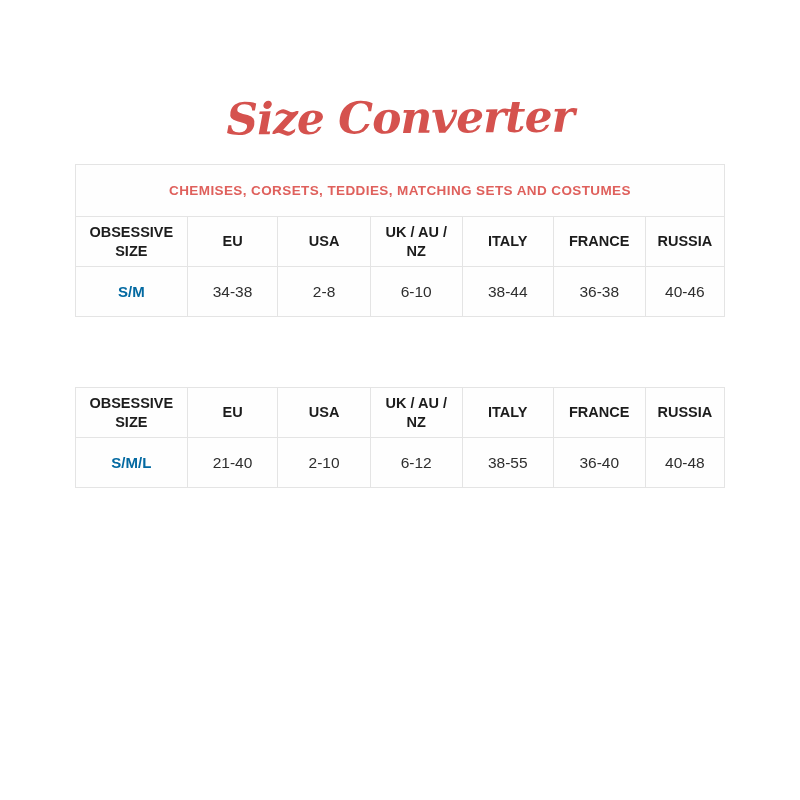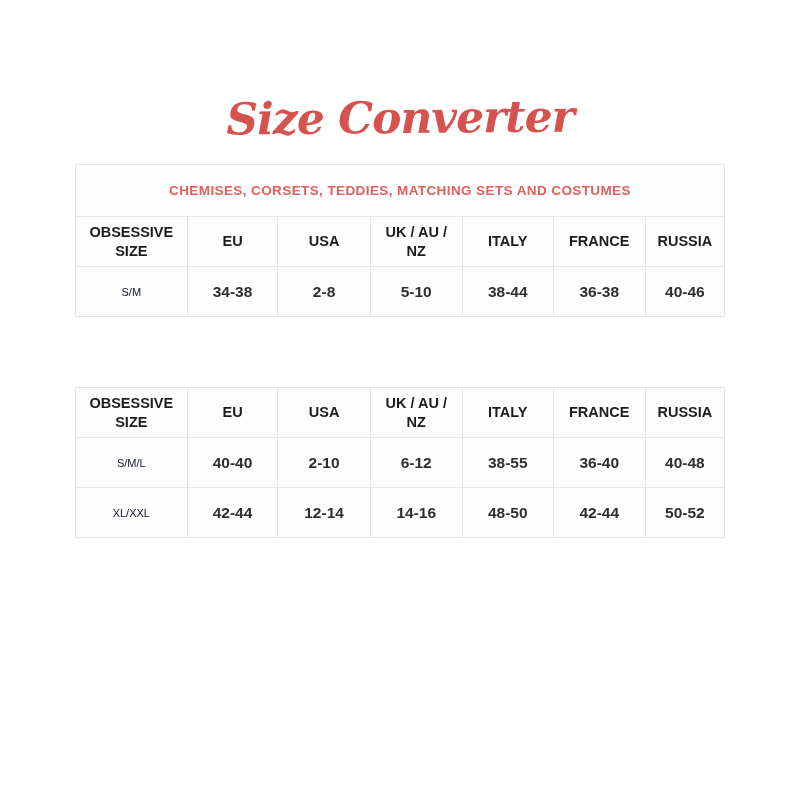--- a/index.html
+++ b/index.html
@@ -53,28 +53,28 @@
   }
 
   .col-head {
     font-weight: bold;
     font-size: 14.5px;
     color: #1c1c1c;
     line-height: 1.25;
   }
 
   .size-cell {
-    font-weight: normal;
-    font-size: 11px;
-    color: #0f172a;
+    font-weight: bold;
+    font-size: 15px;
+    color: #0369a1;
   }
 
   .val-cell {
     font-size: 15.5px;
-    font-weight: bold;
+    font-weight: normal;
     color: #2e2e2e;
   }
 
   col.c-size   { width: 17.2%; }
   col.c-eu     { width: 14.0%; }
   col.c-usa    { width: 14.2%; }
   col.c-uk     { width: 14.2%; }
   col.c-italy  { width: 14.0%; }
   col.c-france { width: 14.2%; }
   col.c-russia { width: 12.2%; }
@@ -106,21 +106,21 @@
         <th class="col-head">USA</th>
         <th class="col-head">UK / AU / NZ</th>
         <th class="col-head">ITALY</th>
         <th class="col-head">FRANCE</th>
         <th class="col-head">RUSSIA</th>
       </tr>
       <tr>
         <td class="size-cell">S/M</td>
         <td class="val-cell">34-38</td>
         <td class="val-cell">2-8</td>
-        <td class="val-cell">5-10</td>
+        <td class="val-cell">6-10</td>
         <td class="val-cell">38-44</td>
         <td class="val-cell">36-38</td>
         <td class="val-cell">40-46</td>
       </tr>
     </tbody>
   </table>
 
   <table class="size-table second">
     <colgroup>
       <col class="c-size">
@@ -136,32 +136,23 @@
         <th class="col-head">OBSESSIVE SIZE</th>
         <th class="col-head">EU</th>
         <th class="col-head">USA</th>
         <th class="col-head">UK / AU / NZ</th>
         <th class="col-head">ITALY</th>
         <th class="col-head">FRANCE</th>
         <th class="col-head">RUSSIA</th>
       </tr>
       <tr>
         <td class="size-cell">S/M/L</td>
-        <td class="val-cell">40-40</td>
+        <td class="val-cell">21-40</td>
         <td class="val-cell">2-10</td>
         <td class="val-cell">6-12</td>
         <td class="val-cell">38-55</td>
         <td class="val-cell">36-40</td>
         <td class="val-cell">40-48</td>
-      </tr>
-      <tr>
-        <td class="size-cell">XL/XXL</td>
-        <td class="val-cell">42-44</td>
-        <td class="val-cell">12-14</td>
-        <td class="val-cell">14-16</td>
-        <td class="val-cell">48-50</td>
-        <td class="val-cell">42-44</td>
-        <td class="val-cell">50-52</td>
       </tr>
     </tbody>
   </table>
 
 </div>
 
 </body></html>

